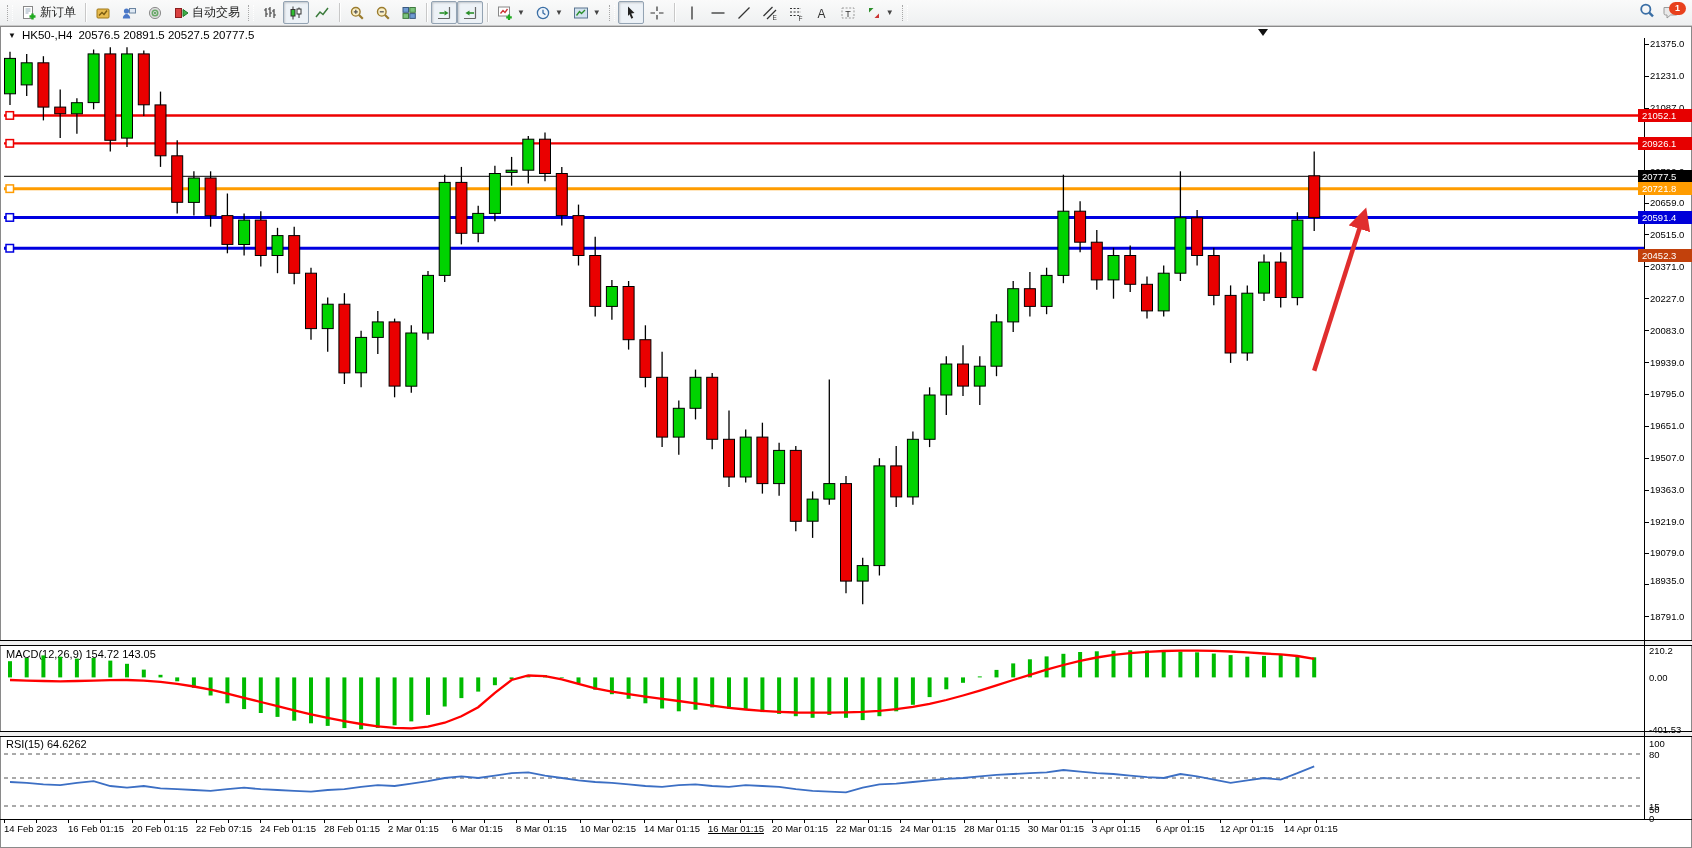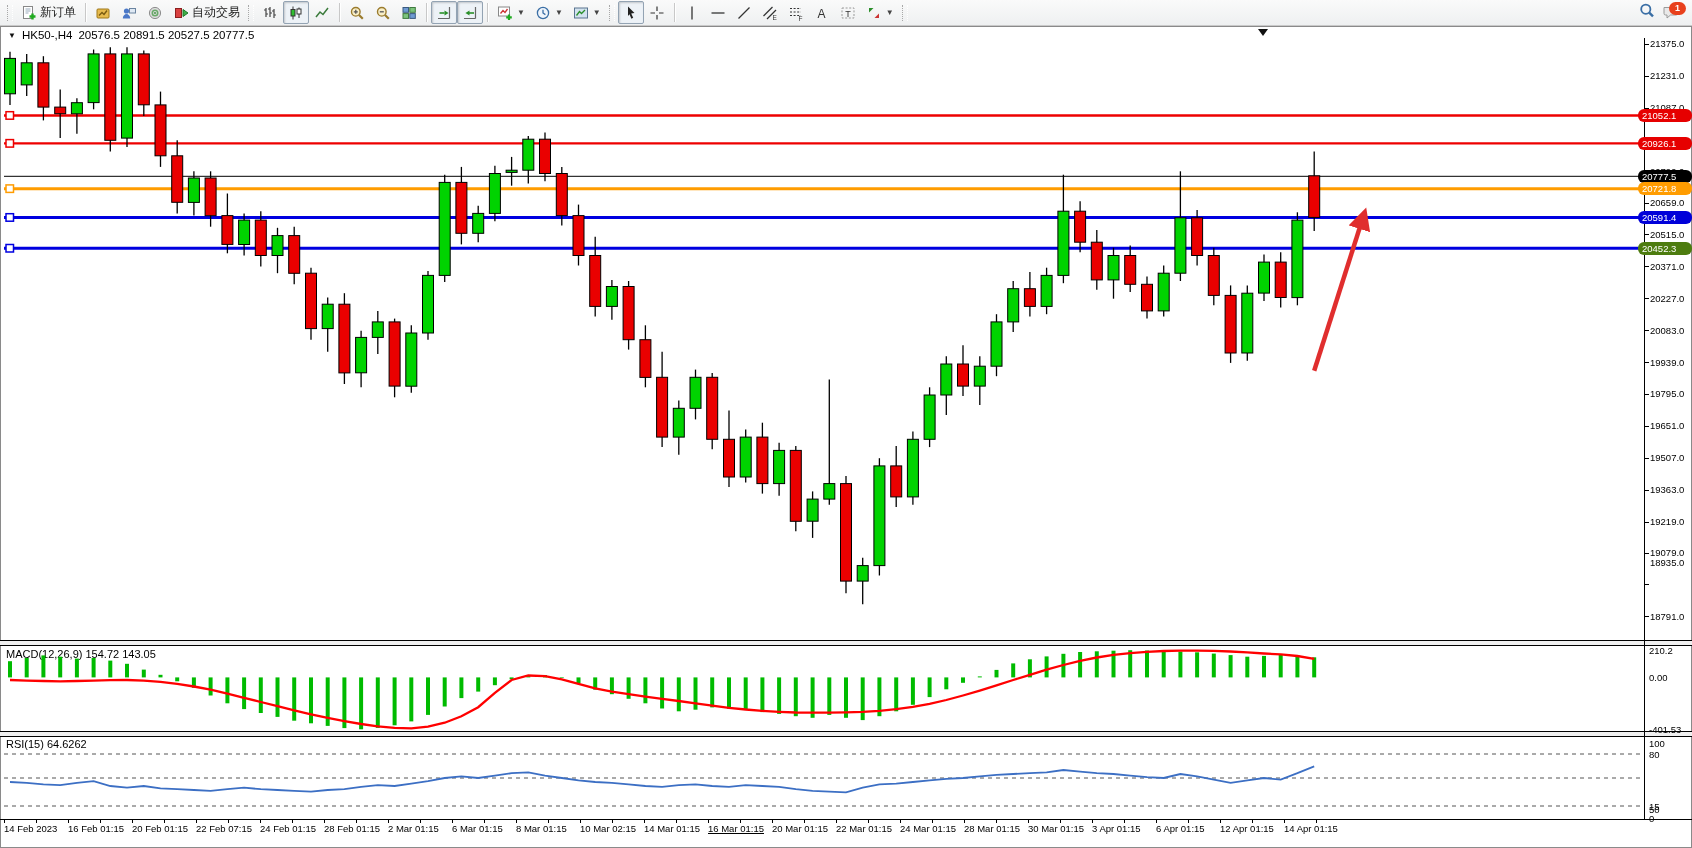--- a/index.html
+++ b/index.html
@@ -27,21 +27,21 @@
   .oc-arrow{font-size:8px;color:#111;}
   .shift-marker{position:absolute;left:1258px;top:3px;width:0;height:0;
                 border-left:5px solid transparent;border-right:5px solid transparent;border-top:7px solid #111;}
   .pane-sep{position:absolute;left:0;width:1692px;height:4px;background:#efefef;border-top:1px solid #000;border-bottom:1px solid #000;}
   .axis-vline{position:absolute;left:1644px;top:12px;width:1px;height:781px;background:#000;}
   .time-border{position:absolute;left:0;top:793px;width:1692px;height:1px;background:#000;}
   .ind-label{position:absolute;left:6px;font-size:11px;color:#000;}
   .price-label{position:absolute;left:1650px;font-size:9.5px;color:#000;}
   .price-dash{position:absolute;left:1644px;width:5px;height:1px;background:#000;}
   .price-tag{position:absolute;left:1638px;width:54px;height:13px;color:#fff;font-size:9.5px;
-             line-height:13px;padding-left:4px;box-sizing:border-box;border-radius:6px;}
+             line-height:13px;padding-left:4px;box-sizing:border-box;}
   .macd-axis-label,.rsi-axis-label{position:absolute;left:1649px;font-size:9.5px;color:#000;}
   .time-label{position:absolute;font-size:9.5px;color:#000;top:797px;}
   .time-tick{position:absolute;top:794px;width:1px;height:3px;background:#000;}
 </style>
 </head>
 <body>
 
 <div class="toolbar">
   <div class="grip"></div>
 
@@ -620,29 +620,29 @@
       <div class="price-label" style="top: 394px;">19651.0</div>
       <div class="price-dash" style="top: 432px;"></div>
       <div class="price-label" style="top: 426px;">19507.0</div>
       <div class="price-dash" style="top: 464px;"></div>
       <div class="price-label" style="top: 458px;">19363.0</div>
       <div class="price-dash" style="top: 496px;"></div>
       <div class="price-label" style="top: 490px;">19219.0</div>
       <div class="price-dash" style="top: 527px;"></div>
       <div class="price-label" style="top: 521px;">19079.0</div>
       <div class="price-dash" style="top: 558px;"></div>
-      <div class="price-label" style="top: 531px;">18935.0</div>
+      <div class="price-label" style="top: 549px;">18935.0</div>
       <div class="price-dash" style="top: 590px;"></div>
       <div class="price-label" style="top: 585px;">18791.0</div>
       <div class="price-tag" style="top: 83px; background: rgb(230, 0, 0);">21052.1</div>
       <div class="price-tag" style="top: 111px; background: rgb(230, 0, 0);">20926.1</div>
       <div class="price-tag" style="top: 144px; background: rgb(0, 0, 0);">20777.5</div>
       <div class="price-tag" style="top: 156px; background: rgb(255, 156, 0);">20721.8</div>
       <div class="price-tag" style="top: 185px; background: rgb(0, 0, 217);">20591.4</div>
-      <div class="price-tag" style="top: 216px; background: #4d7c0f;">20452.3</div>
+      <div class="price-tag" style="top: 223px; background: #c2410c;">20452.3</div>
     </div>
   <div id="macd-axis">
       <div class="macd-axis-label" style="top: 619px;">210.2</div>
       <div class="macd-axis-label" style="top: 646px;">0.00</div>
       <div class="macd-axis-label" style="top: 698px;">-401.53</div>
     </div>
   <div id="rsi-axis">
       <div class="rsi-axis-label" style="top: 712px;">100</div>
       <div class="rsi-axis-label" style="top: 723px;">80</div>
       <div class="rsi-axis-label" style="top: 778px;">50</div>

